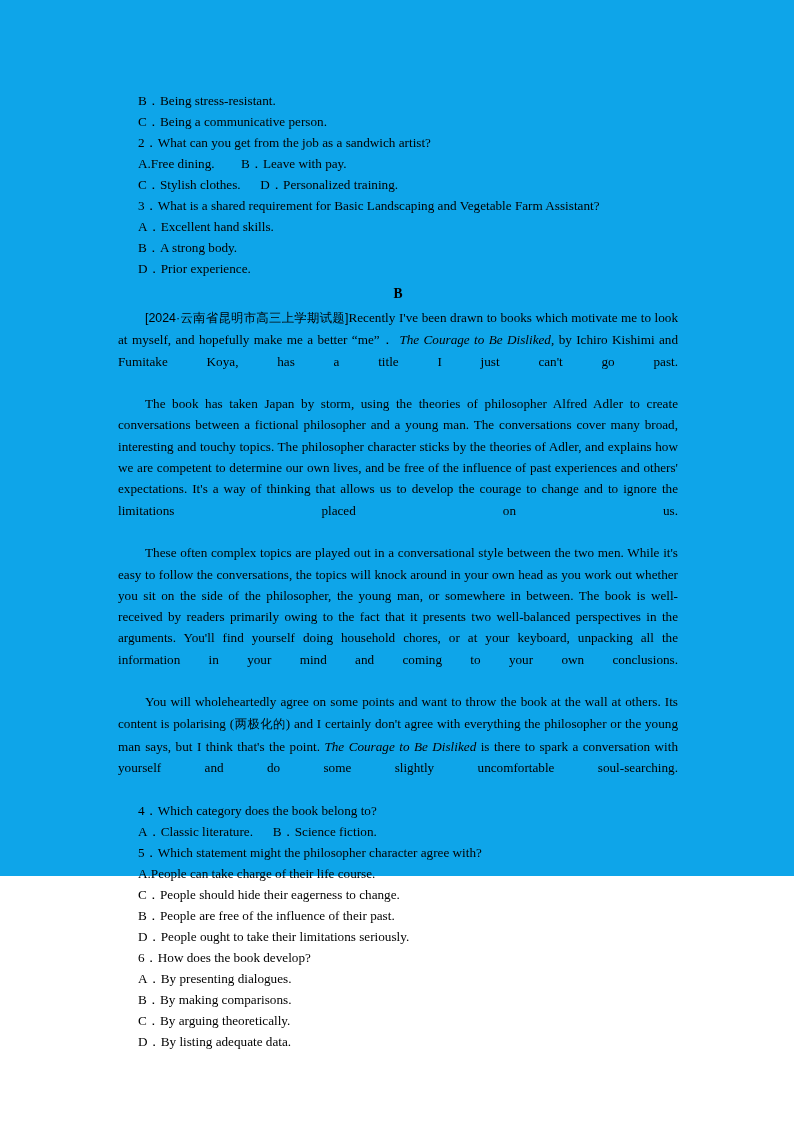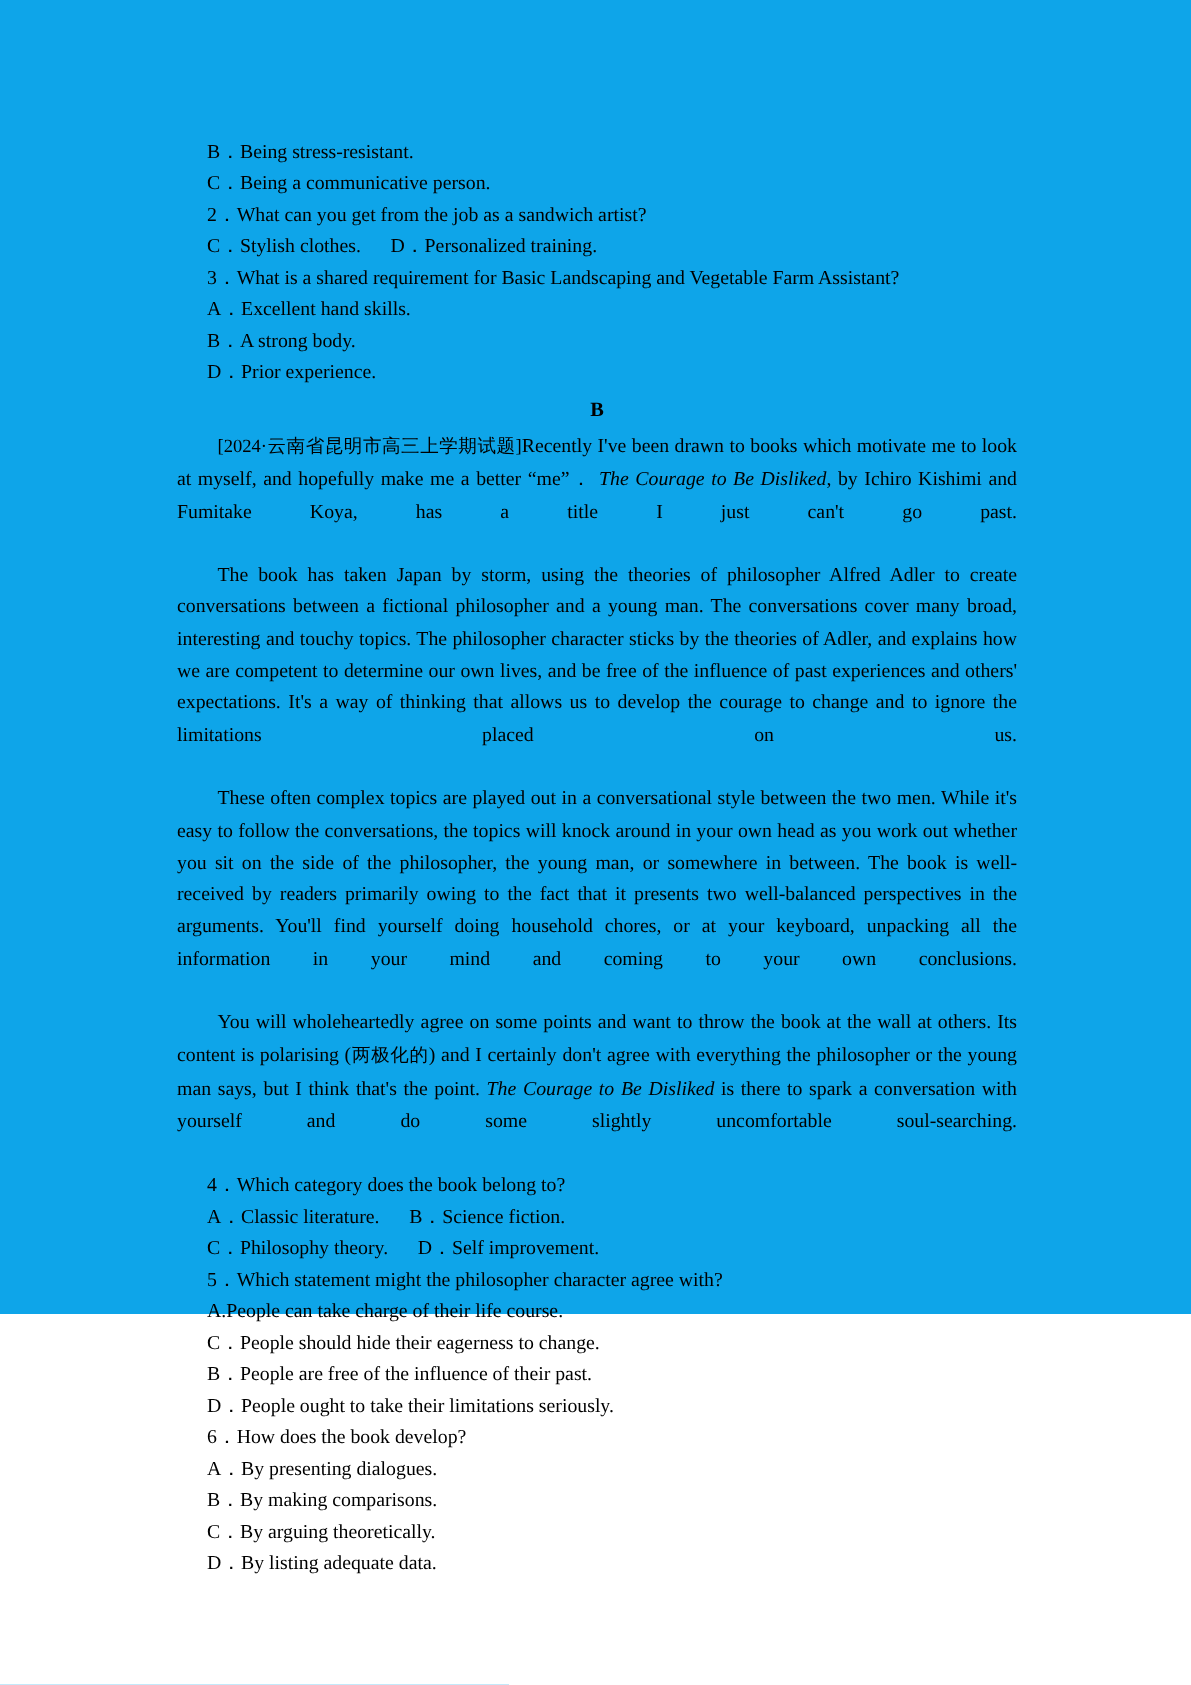--- a/index.html
+++ b/index.html
@@ -65,61 +65,61 @@
   }
 
   .para i, .para em {
     font-style: italic;
   }
   .cjk {
     font-family: Liberation Mono, monospace;
     font-size: 12.3px;
   }
   .cjk-head {
-    font-family: Liberation Serif, serif;
+    font-family: Liberation Sans, sans-serif;
     font-size: 12.4px;
   }
 
   
   .para::after {
     content: "";
     display: inline-block;
     width: 100%;
   }
 </style>
 </head>
 <body>
 
 <div class="page">
   <div class="content">
 
     <div class="opt">B．Being stress-resistant.</div>
     <div class="opt">C．Being a communicative person.</div>
 
     <div class="qline">2．What can you get from the job as a sandwich artist?</div>
+    <div class="opt">A.Free dining.        B．Leave with pay.</div>
     <div class="opt">C．Stylish clothes.      D．Personalized training.</div>
 
     <div class="qline">3．What is a shared requirement for Basic Landscaping and Vegetable Farm Assistant?</div>
     <div class="opt">A．Excellent hand skills.</div>
     <div class="opt">B．A strong body.</div>
     <div class="opt">D．Prior experience.</div>
 
     <div class="section-letter">B</div>
 
     <p class="para"><span class="cjk-head">[2024·云南省昆明市高三上学期试题]</span><span>Recently I've been drawn to books which motivate me to look at myself, and hopefully make me a better “me”．</span> <i>The Courage to Be Disliked</i><span>, by Ichiro Kishimi and Fumitake Koya, has a title I just can't go past.</span></p>
 
     <p class="para">The book has taken Japan by storm, using the theories of philosopher Alfred Adler to create conversations between a fictional philosopher and a young man. The conversations cover many broad, interesting and touchy topics. The philosopher character sticks by the theories of Adler, and explains how we are competent to determine our own lives, and be free of the influence of past experiences and others' expectations. It's a way of thinking that allows us to develop the courage to change and to ignore the limitations placed on us.</p>
 
     <p class="para">These often complex topics are played out in a conversational style between the two men. While it's easy to follow the conversations, the topics will knock around in your own head as you work out whether you sit on the side of the philosopher, the young man, or somewhere in between. The book is well-received by readers primarily owing to the fact that it presents two well-balanced perspectives in the arguments. You'll find yourself doing household chores, or at your keyboard, unpacking all the information in your mind and coming to your own conclusions.</p>
 
     <p class="para"><span>You will wholeheartedly agree on some points and want to throw the book at the wall at others. Its content is polarising (</span><span class="cjk">两极化的</span><span>) and I certainly don't agree with everything the philosopher or the young man says, but I think that's the point. </span><i>The Courage to Be Disliked</i><span> is there to spark a conversation with yourself and do some slightly uncomfortable soul-searching.</span></p>
 
     <div class="qline">4．Which category does the book belong to?</div>
     <div class="opt">A．Classic literature.      B．Science fiction.</div>
-    <div class="opt">C．Philosophy theory.      D．Self improvement.</div>
 
     <div class="qline">5．Which statement might the philosopher character agree with?</div>
     <div class="opt">A.People can take charge of their life course.</div>
     <div class="opt">C．People should hide their eagerness to change.</div>
     <div class="opt">B．People are free of the influence of their past.</div>
     <div class="opt">D．People ought to take their limitations seriously.</div>
 
     <div class="qline">6．How does the book develop?</div>
     <div class="opt">A．By presenting dialogues.</div>
     <div class="opt">B．By making comparisons.</div>

